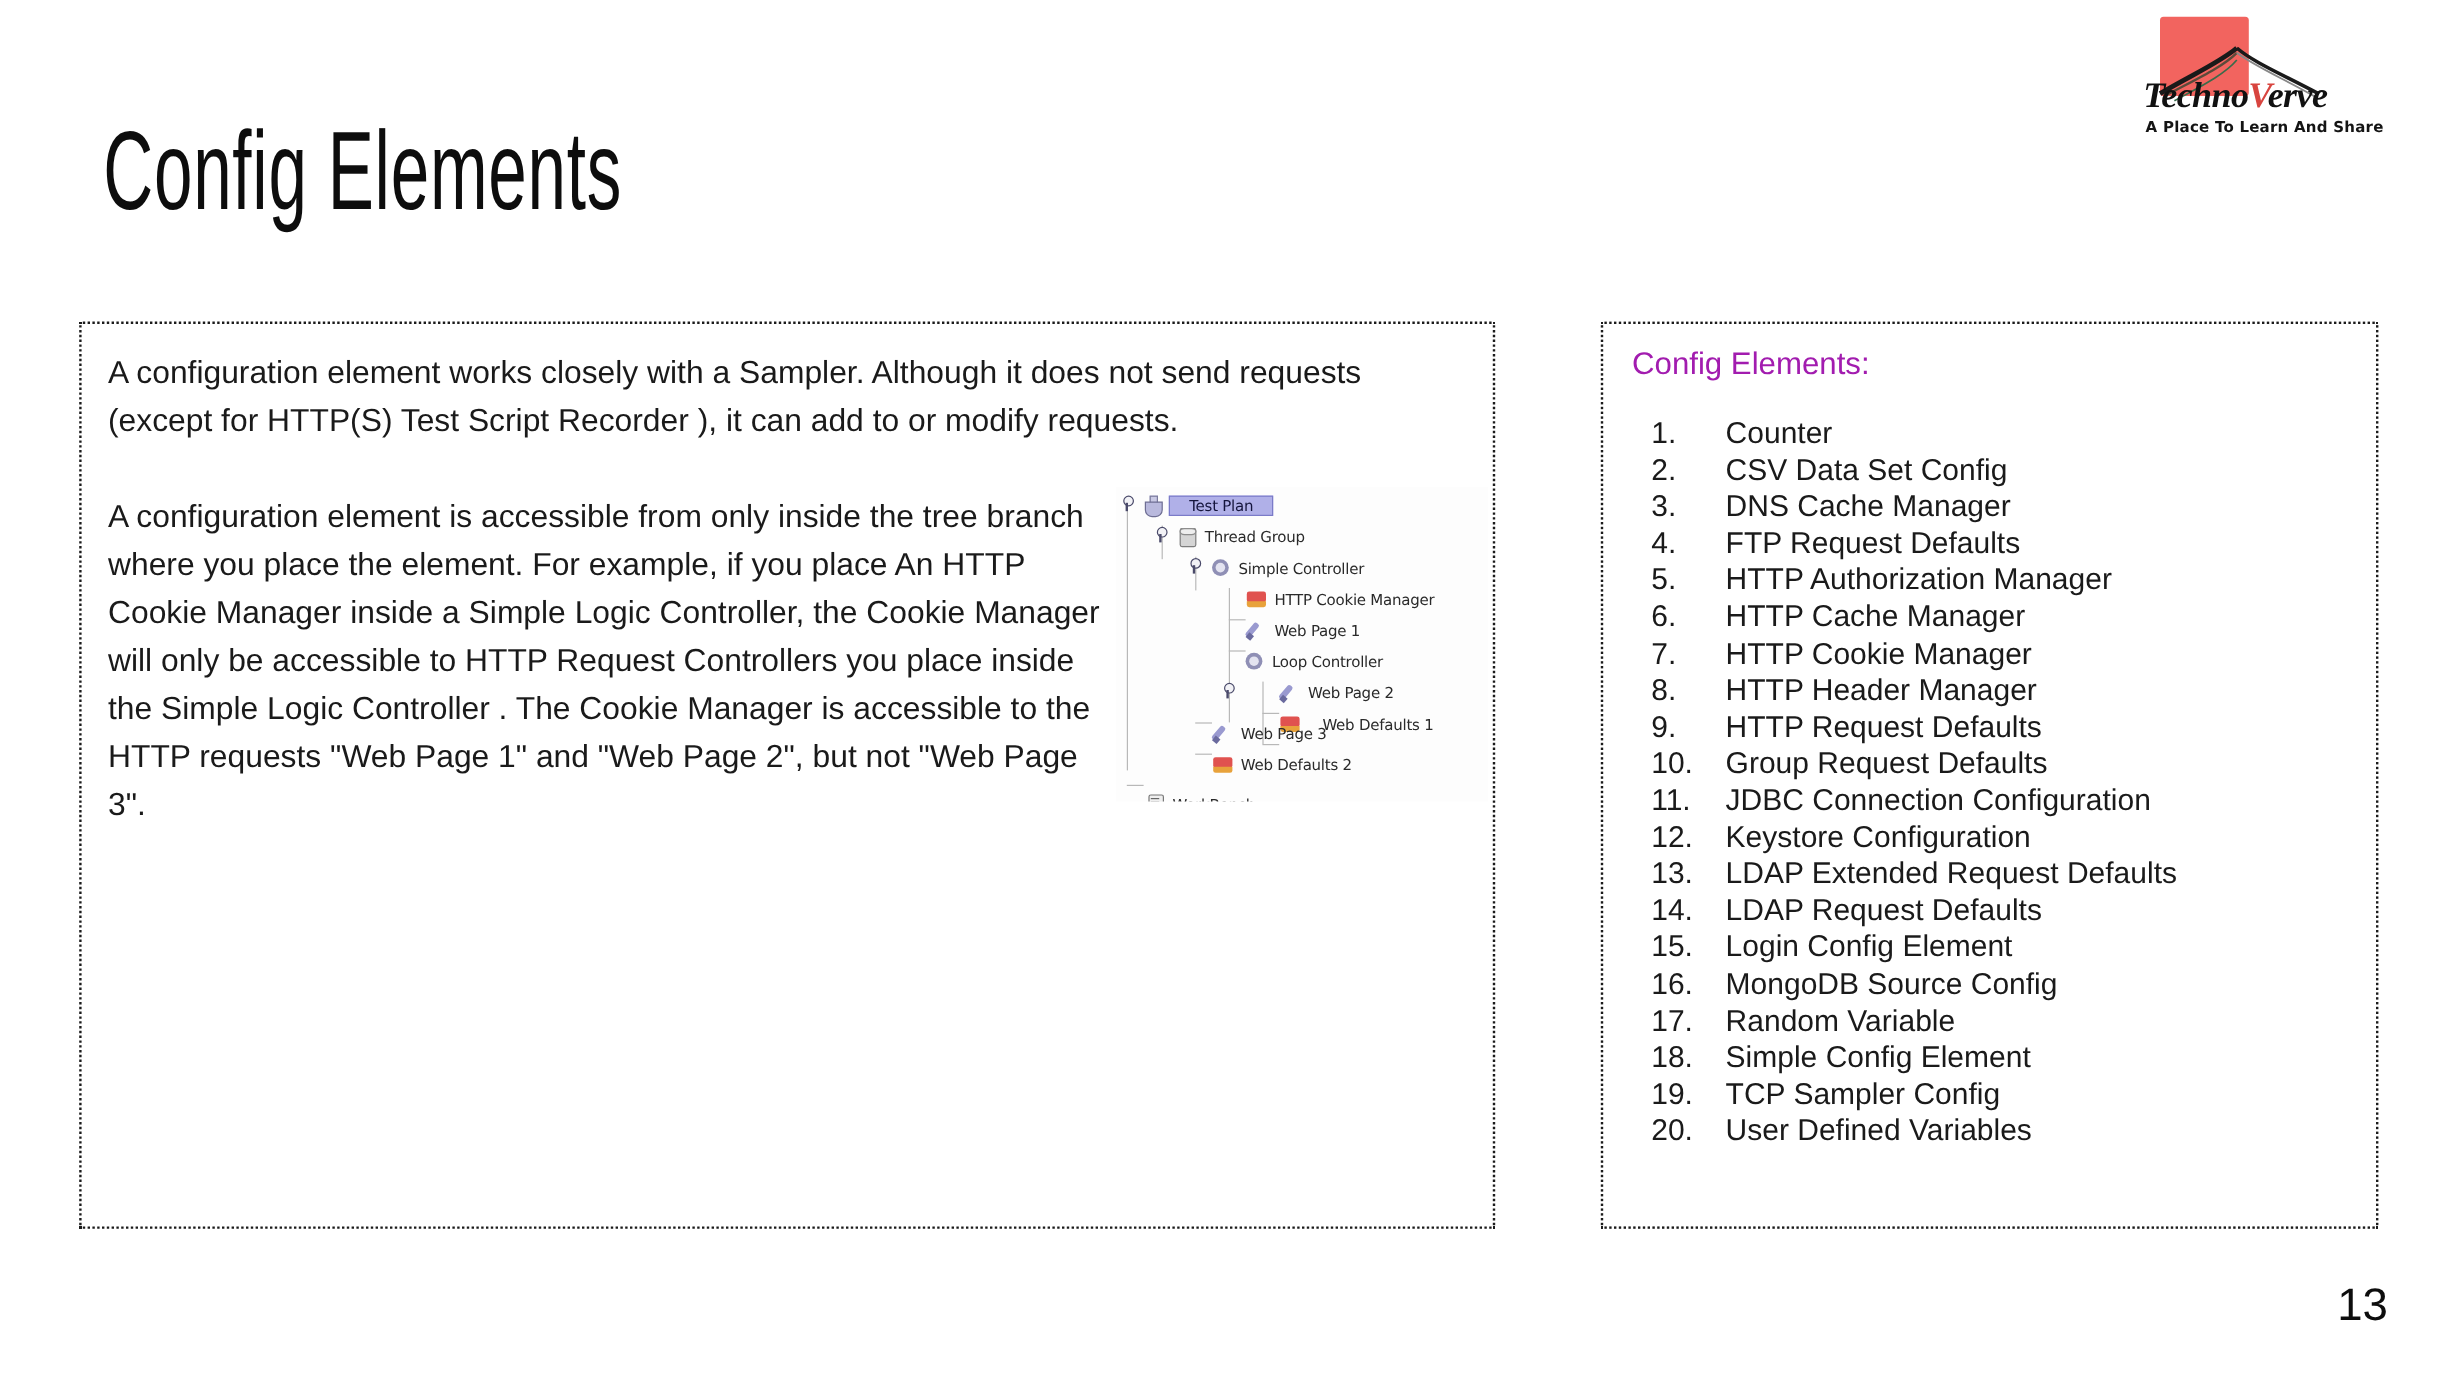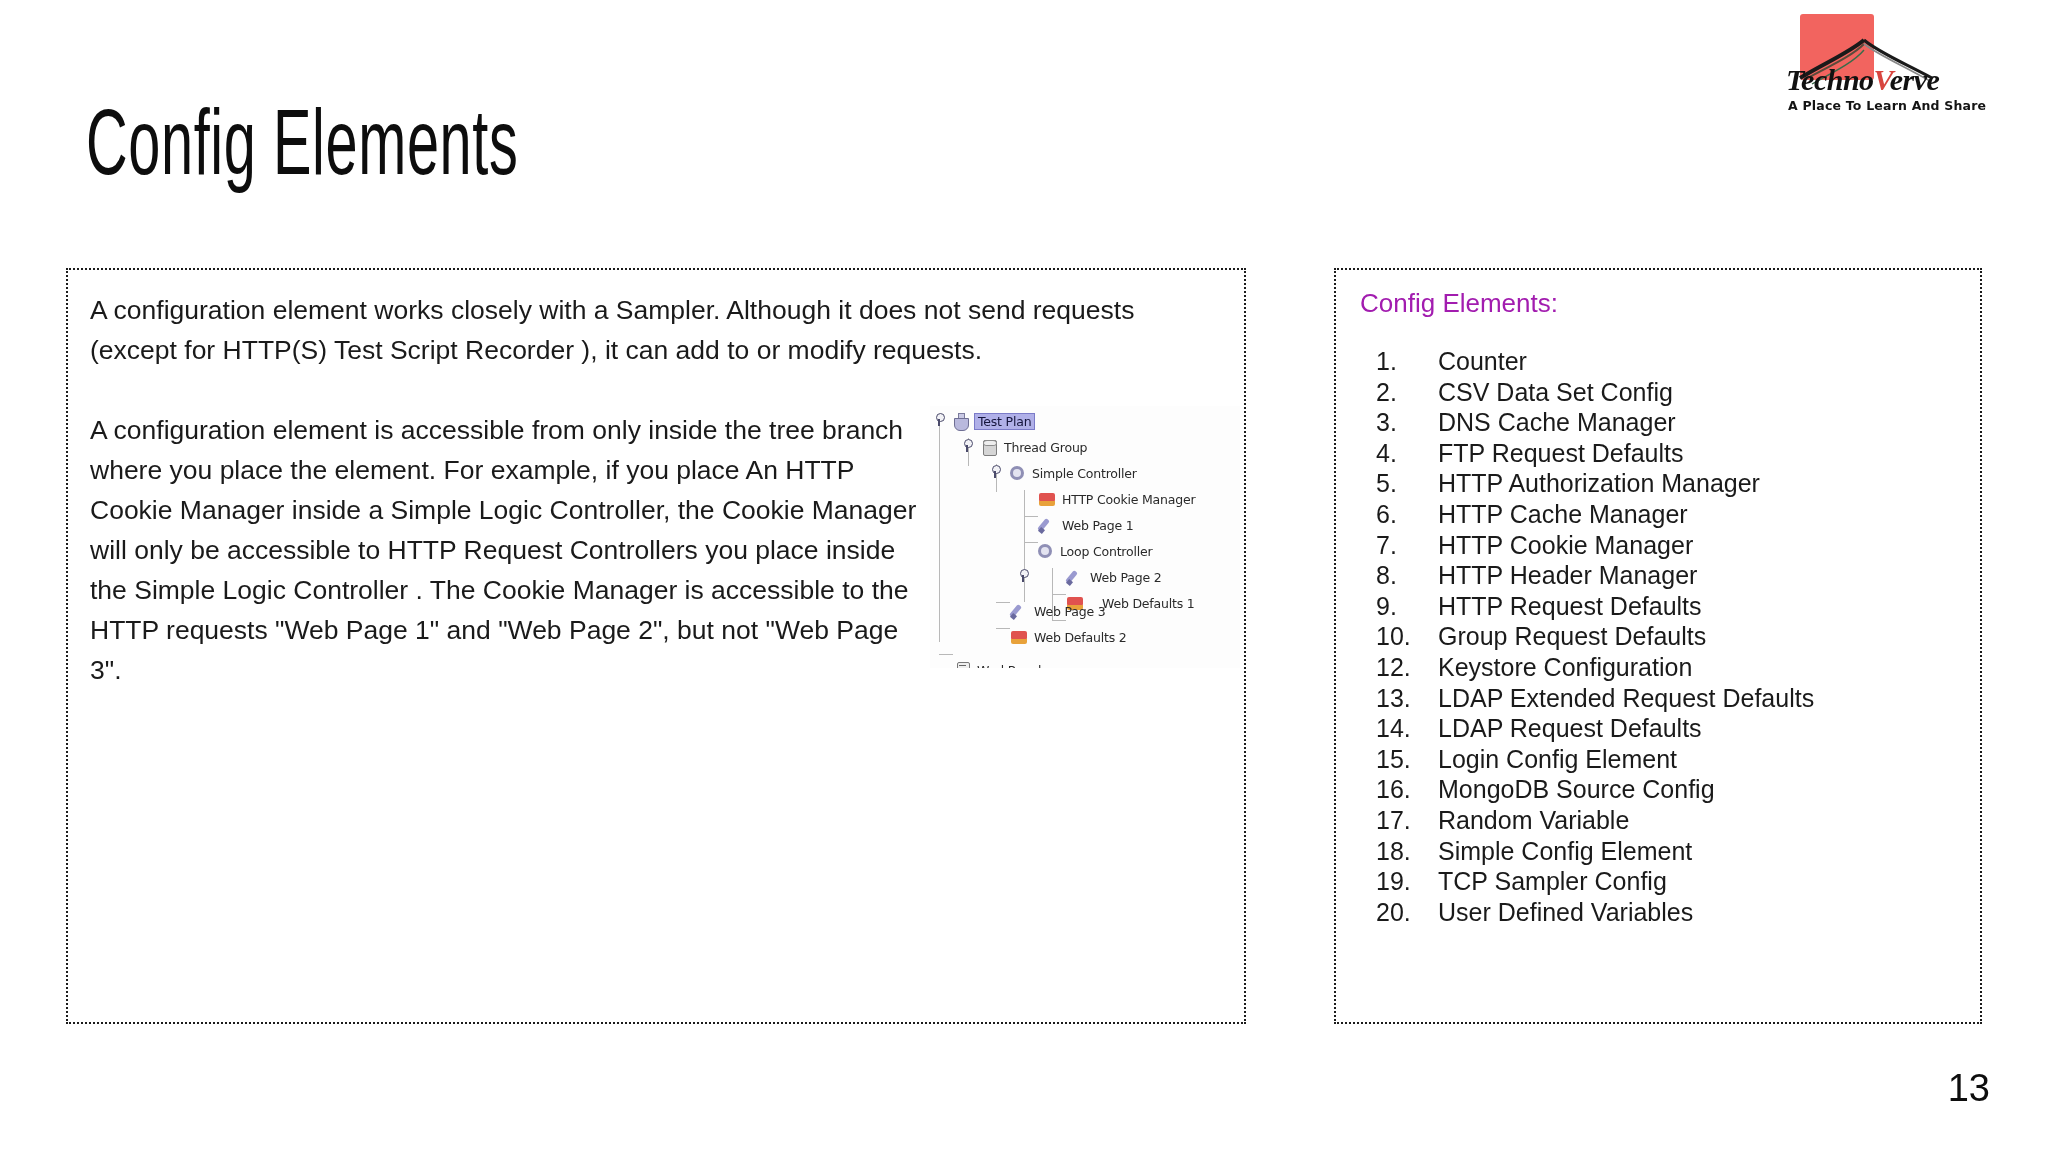--- a/index.html
+++ b/index.html
@@ -145,21 +145,21 @@
     font-size: 12.5px;
     color: #2a2a2a;
     letter-spacing: -0.2px;
     padding: 0 2px;
     filter: blur(0.28px);
   }
   .tree-label.sel {
     background: #b0b0e8;
     color: #15153c;
     border: 1px solid #7b7bc8;
-    padding: 0 3px;
+    padding: 0 16px;
   }
   .tree-icon {
     width: 18px;
     height: 18px;
     margin-right: 4px;
     position: relative;
     flex: 0 0 18px;
     filter: blur(0.3px);
   }
   .ic-flask { }
@@ -445,20 +445,24 @@
         </div>
         <div class="li-row">
           <span class="li-num">9.</span>
           <span class="li-txt">HTTP Request Defaults</span>
         </div>
         <div class="li-row">
           <span class="li-num">10.</span>
           <span class="li-txt">Group Request Defaults</span>
         </div>
         <div class="li-row">
+          <span class="li-num">11.</span>
+          <span class="li-txt">JDBC Connection Configuration</span>
+        </div>
+        <div class="li-row">
           <span class="li-num">12.</span>
           <span class="li-txt">Keystore Configuration</span>
         </div>
         <div class="li-row">
           <span class="li-num">13.</span>
           <span class="li-txt">LDAP Extended Request Defaults</span>
         </div>
         <div class="li-row">
           <span class="li-num">14.</span>
           <span class="li-txt">LDAP Request Defaults</span>

